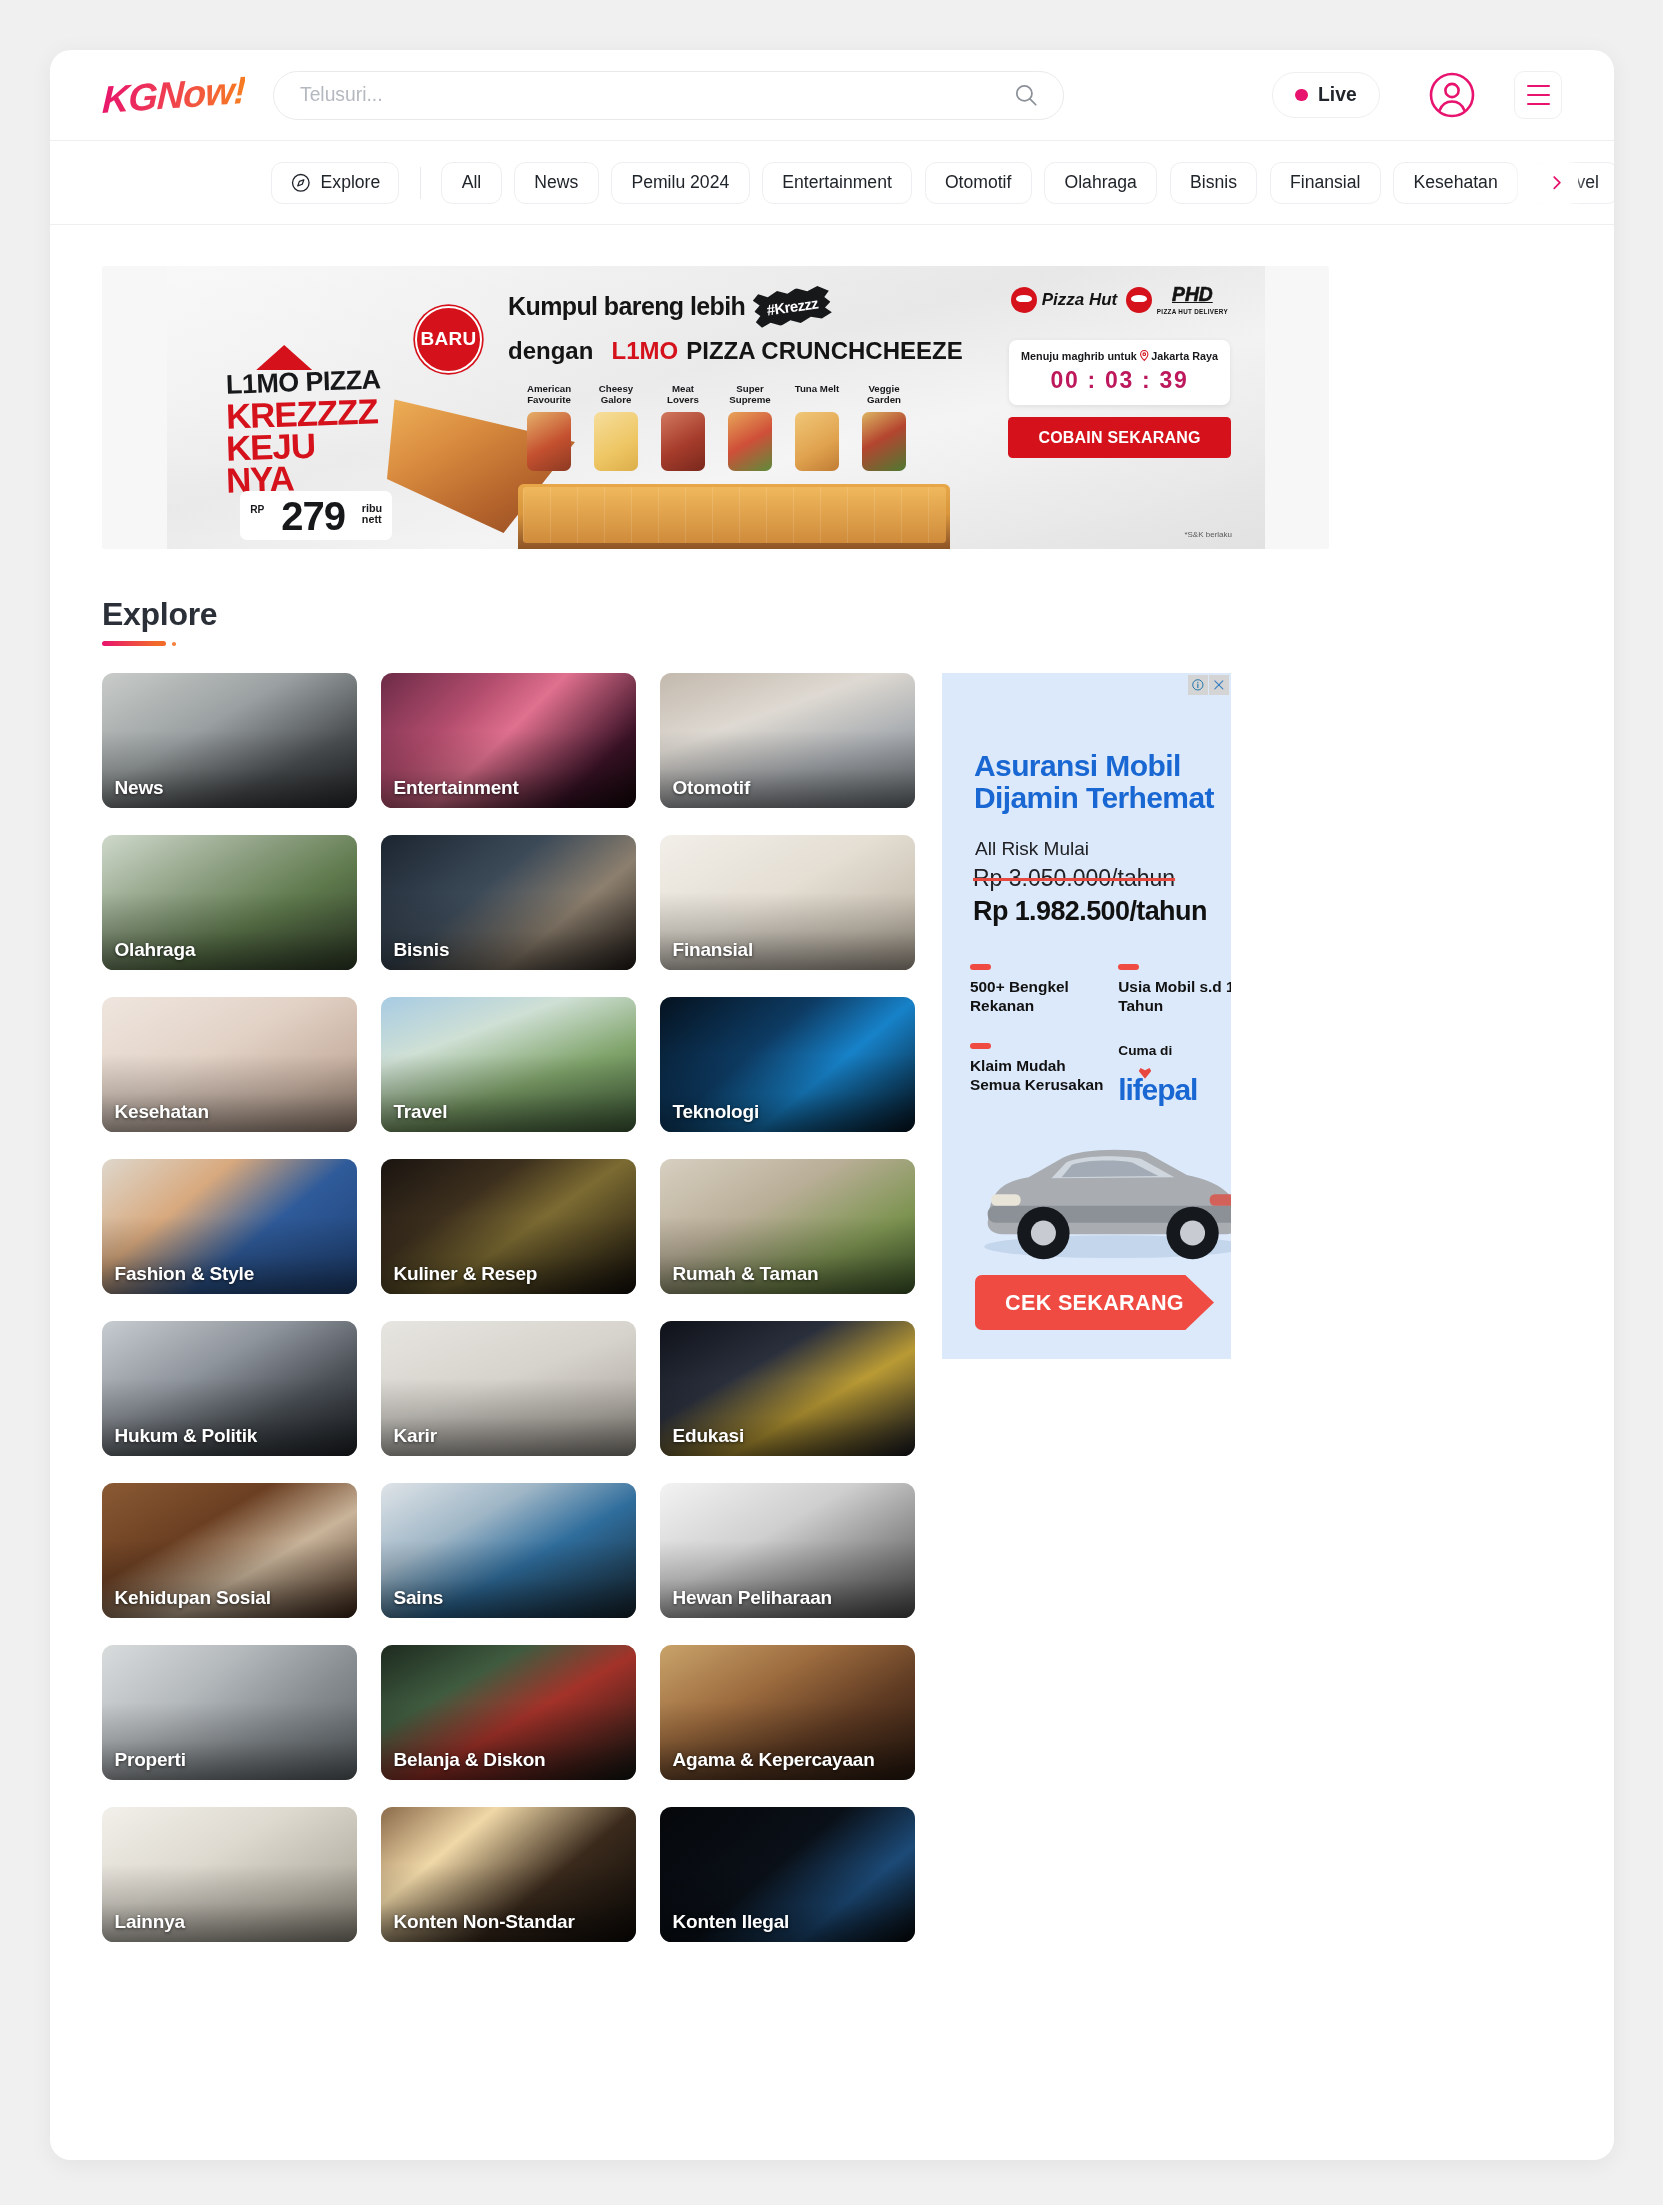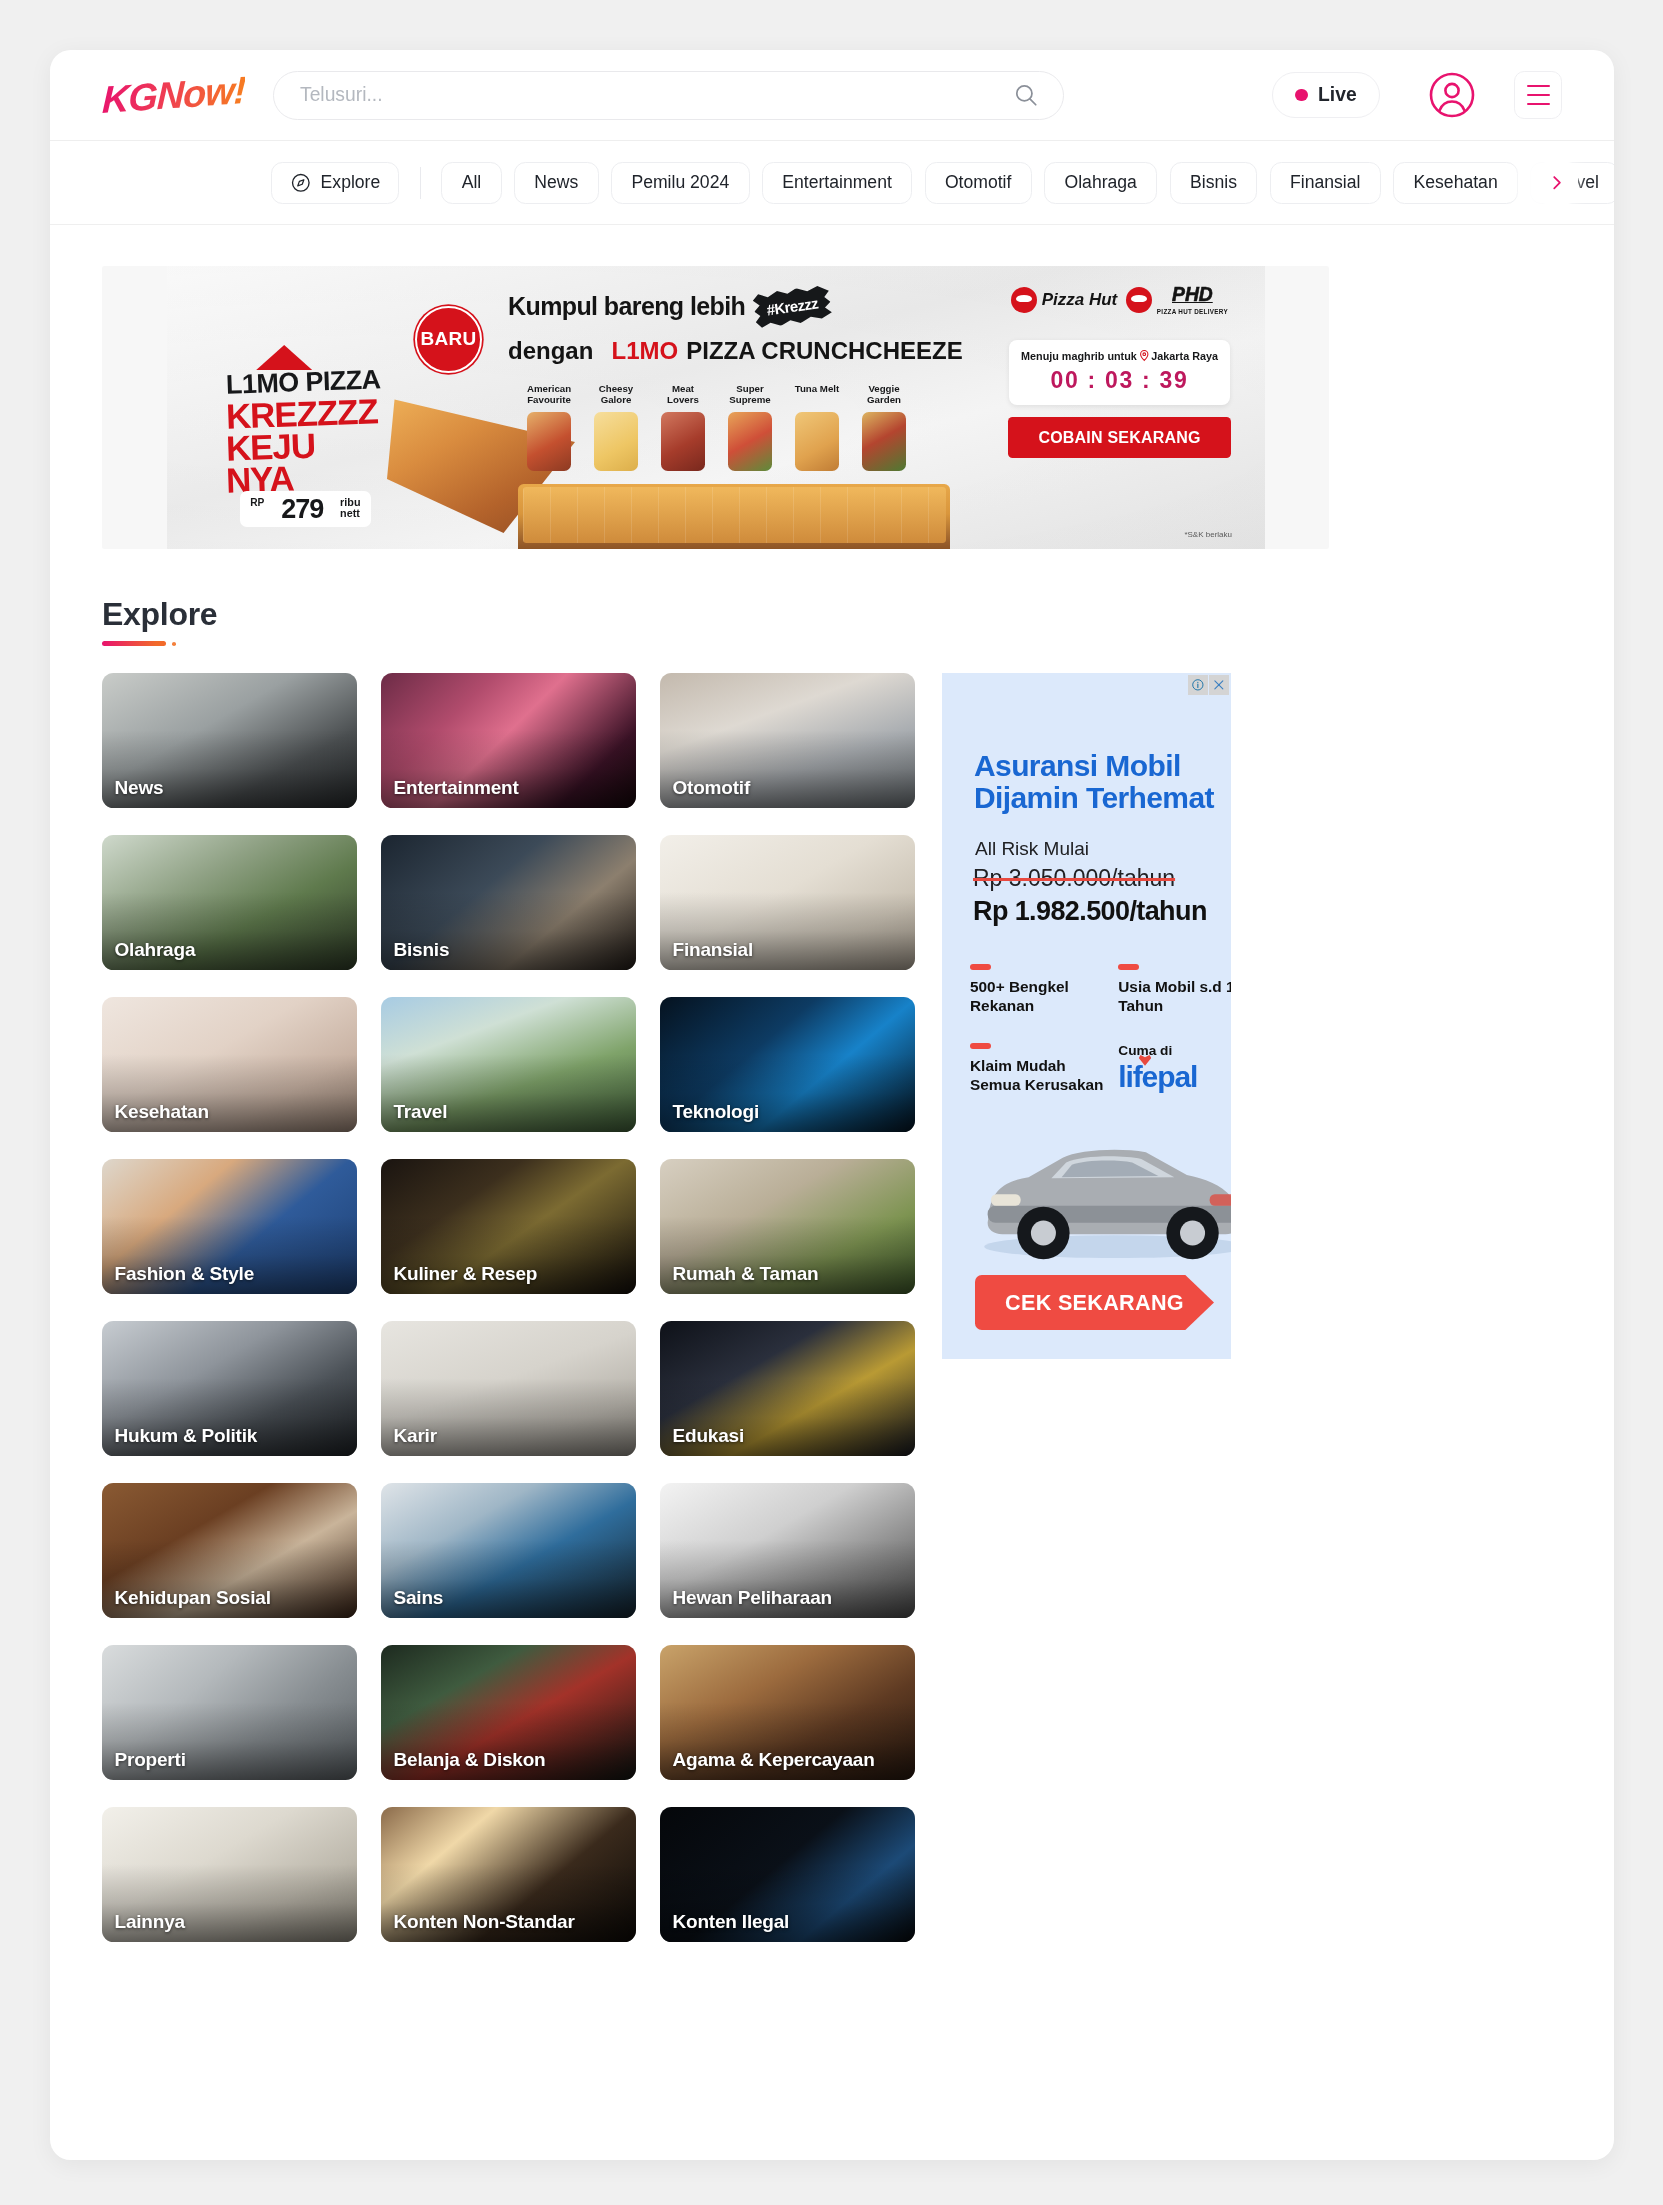--- a/index.html
+++ b/index.html
@@ -145,21 +145,21 @@
     margin-left: 30px; margin-bottom: -3.4px;
   }
   .l1mo-title { font-size: 27px; font-weight: 900; color:#17181a; letter-spacing:-0.6px; transform: rotate(-2deg);}
   .krez { font-size: 35px; font-weight: 900; color:#d5121b; line-height: .92; letter-spacing:-1.1px; transform: rotate(-2deg);}
   .price-chip {
     position: absolute; left: 24px; top: 198px;
     background:#fff; border-radius: 6.8px; padding: 4.6px 10.2px;
     display: flex; align-items: center; gap: 17px;
   }
   .price-rp { font-size: 10.2px; font-weight: 700; color:#17181a; margin-bottom: 12.5px;}
-  .price-num { font-size: 27px; font-weight: 900; color:#17181a; line-height:1; letter-spacing:-1.1px;}
+  .price-num { font-size: 40px; font-weight: 900; color:#17181a; line-height:1; letter-spacing:-1.1px;}
   .price-unit { font-size: 10.8px; font-weight: 700; color:#17181a; line-height:1.05; margin-bottom: 2.3px;}
   .pizza-slice {
     position:absolute; left: 171px; top: 98px; width: 188px; height: 142px;
     background: linear-gradient(150deg,#f0b35a 0%,#d98c3f 35%,#b4632b 70%,#8e4a22 100%);
     clip-path: polygon(4% 6%, 100% 36%, 62% 100%, 0% 62%);
     filter: blur(0.2px);
   }
   
   .bl-center { position:absolute; left: 341px; top: 23px; width: 467px; }
   .b-line1 { font-size: 25px; font-weight: 900; color:#141414; letter-spacing:-0.6px; display:flex; align-items:center; gap:9px;}
@@ -256,21 +256,21 @@
   .ad-sub { position:absolute; left: 33px; top: 165px; font-size: 19px; color:#202124; font-weight:500;}
   .ad-old {
     position:absolute; left: 31px; top: 192px; font-size: 23px; color:#202124; font-weight:400;
     text-decoration: line-through; text-decoration-color:#e8493f; text-decoration-thickness: 2.8px;
   }
   .ad-new { position:absolute; left: 31px; top: 223px; font-size: 27px; font-weight: 900; color:#111; letter-spacing:-0.6px;}
   .ad-feats { position:absolute; left: 28px; top: 291px; width: 284px; display:grid; grid-template-columns: 1fr 1fr; gap: 27px 12.5px;}
   .feat-dash { width: 20.5px; height: 6.3px; border-radius: 3.4px; background:#ef4b42; margin-bottom: 8px;}
   .feat-text { font-size: 15.4px; font-weight: 800; color:#111; line-height:1.22;}
   .cuma { font-size: 13.7px; font-weight: 700; color:#111; }
-  .lifepal { font-size: 30px; font-weight: 800; color:#1967d2; letter-spacing:-1.1px; margin-top: 2px; position:relative;}
+  .lifepal { font-size: 30px; font-weight: 800; color:#1967d2; letter-spacing:-1.1px; margin-top: 15px; position:relative;}
   .lifepal::before{content:""; position:absolute; left:20.5px; top:-5.7px; width:12.5px;height:11.4px;background:#e8493f;
     clip-path: polygon(50% 100%, 0% 32%, 14% 6%, 50% 26%, 86% 6%, 100% 32%);}
   .ad-car {
     position:absolute; left: 24px; top: 421px; width: 296px; height: 171px;
   }
   .ad-cta {
     position:absolute; left: 33px; top: 602px; width: 239px; height: 55px;
     background:#ef4b42; color:#fff; font-size: 21.6px; font-weight: 900;
     display:flex; align-items:center; justify-content:center;
     border-radius: 6.8px 0 0 6.8px; letter-spacing:0.3px; cursor:pointer;

